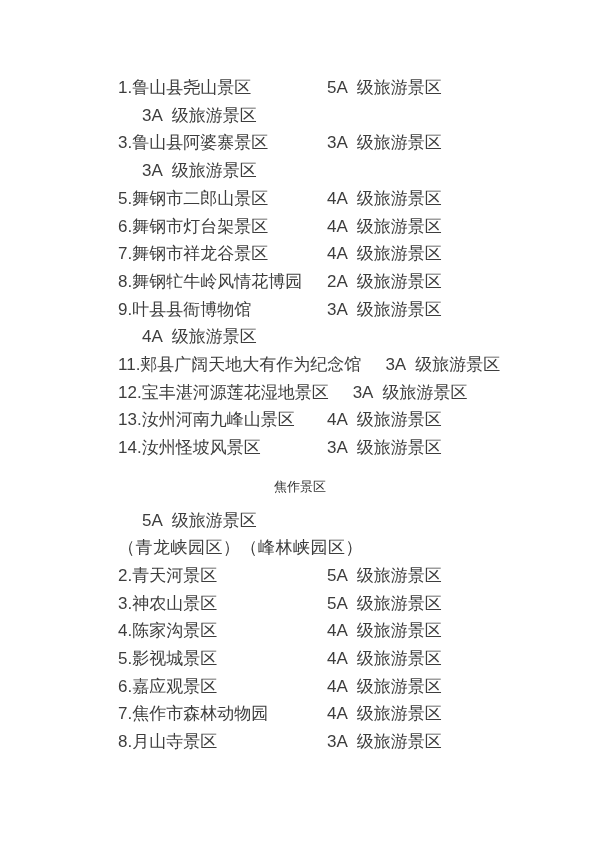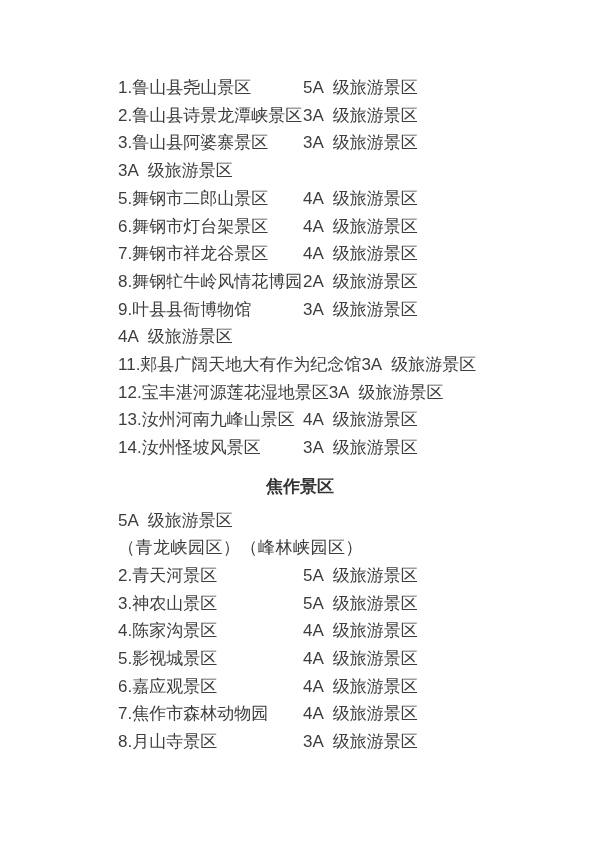--- a/index.html
+++ b/index.html
@@ -27,55 +27,54 @@
     line-height: 27.7px;
     color: #3d3d3d;
     white-space: nowrap;
   }
   .row .name {
     flex: 0 0 auto;
     min-width: 185px;
   }
   .row .rating {
     flex: 0 0 auto;
-    margin-left: 0;
+    margin-left: 24px;
   }
   .row .suffix {
     flex: 0 0 auto;
     margin-left: 9px;
   }
   .row.note {
     display: block;
     letter-spacing: 0.5px;
   }
   .section-title {
     margin: 11px 0 6px 0;
-    font-size: 17px;
-    font-weight: bold;
+    font-size: 13px;
+    font-weight: normal;
     line-height: 27.7px;
     text-align: center;
     color: #333333;
   }
 </style>
 </head>
 <body>
 
 <div class="page">
   <div class="content" id="sections">
   <section class="section">
 
     <div class="rows">
   <div class="row">
     <span class="name">1.鲁山县尧山景区</span>
     <span class="rating">5A</span>
     <span class="suffix">级旅游景区</span>
   </div>
 
   <div class="row">
-    <span class="name">2.鲁山县诗景龙潭峡景区</span>
     <span class="rating">3A</span>
     <span class="suffix">级旅游景区</span>
   </div>
 
   <div class="row">
     <span class="name">3.鲁山县阿婆寨景区</span>
     <span class="rating">3A</span>
     <span class="suffix">级旅游景区</span>
   </div>
 

